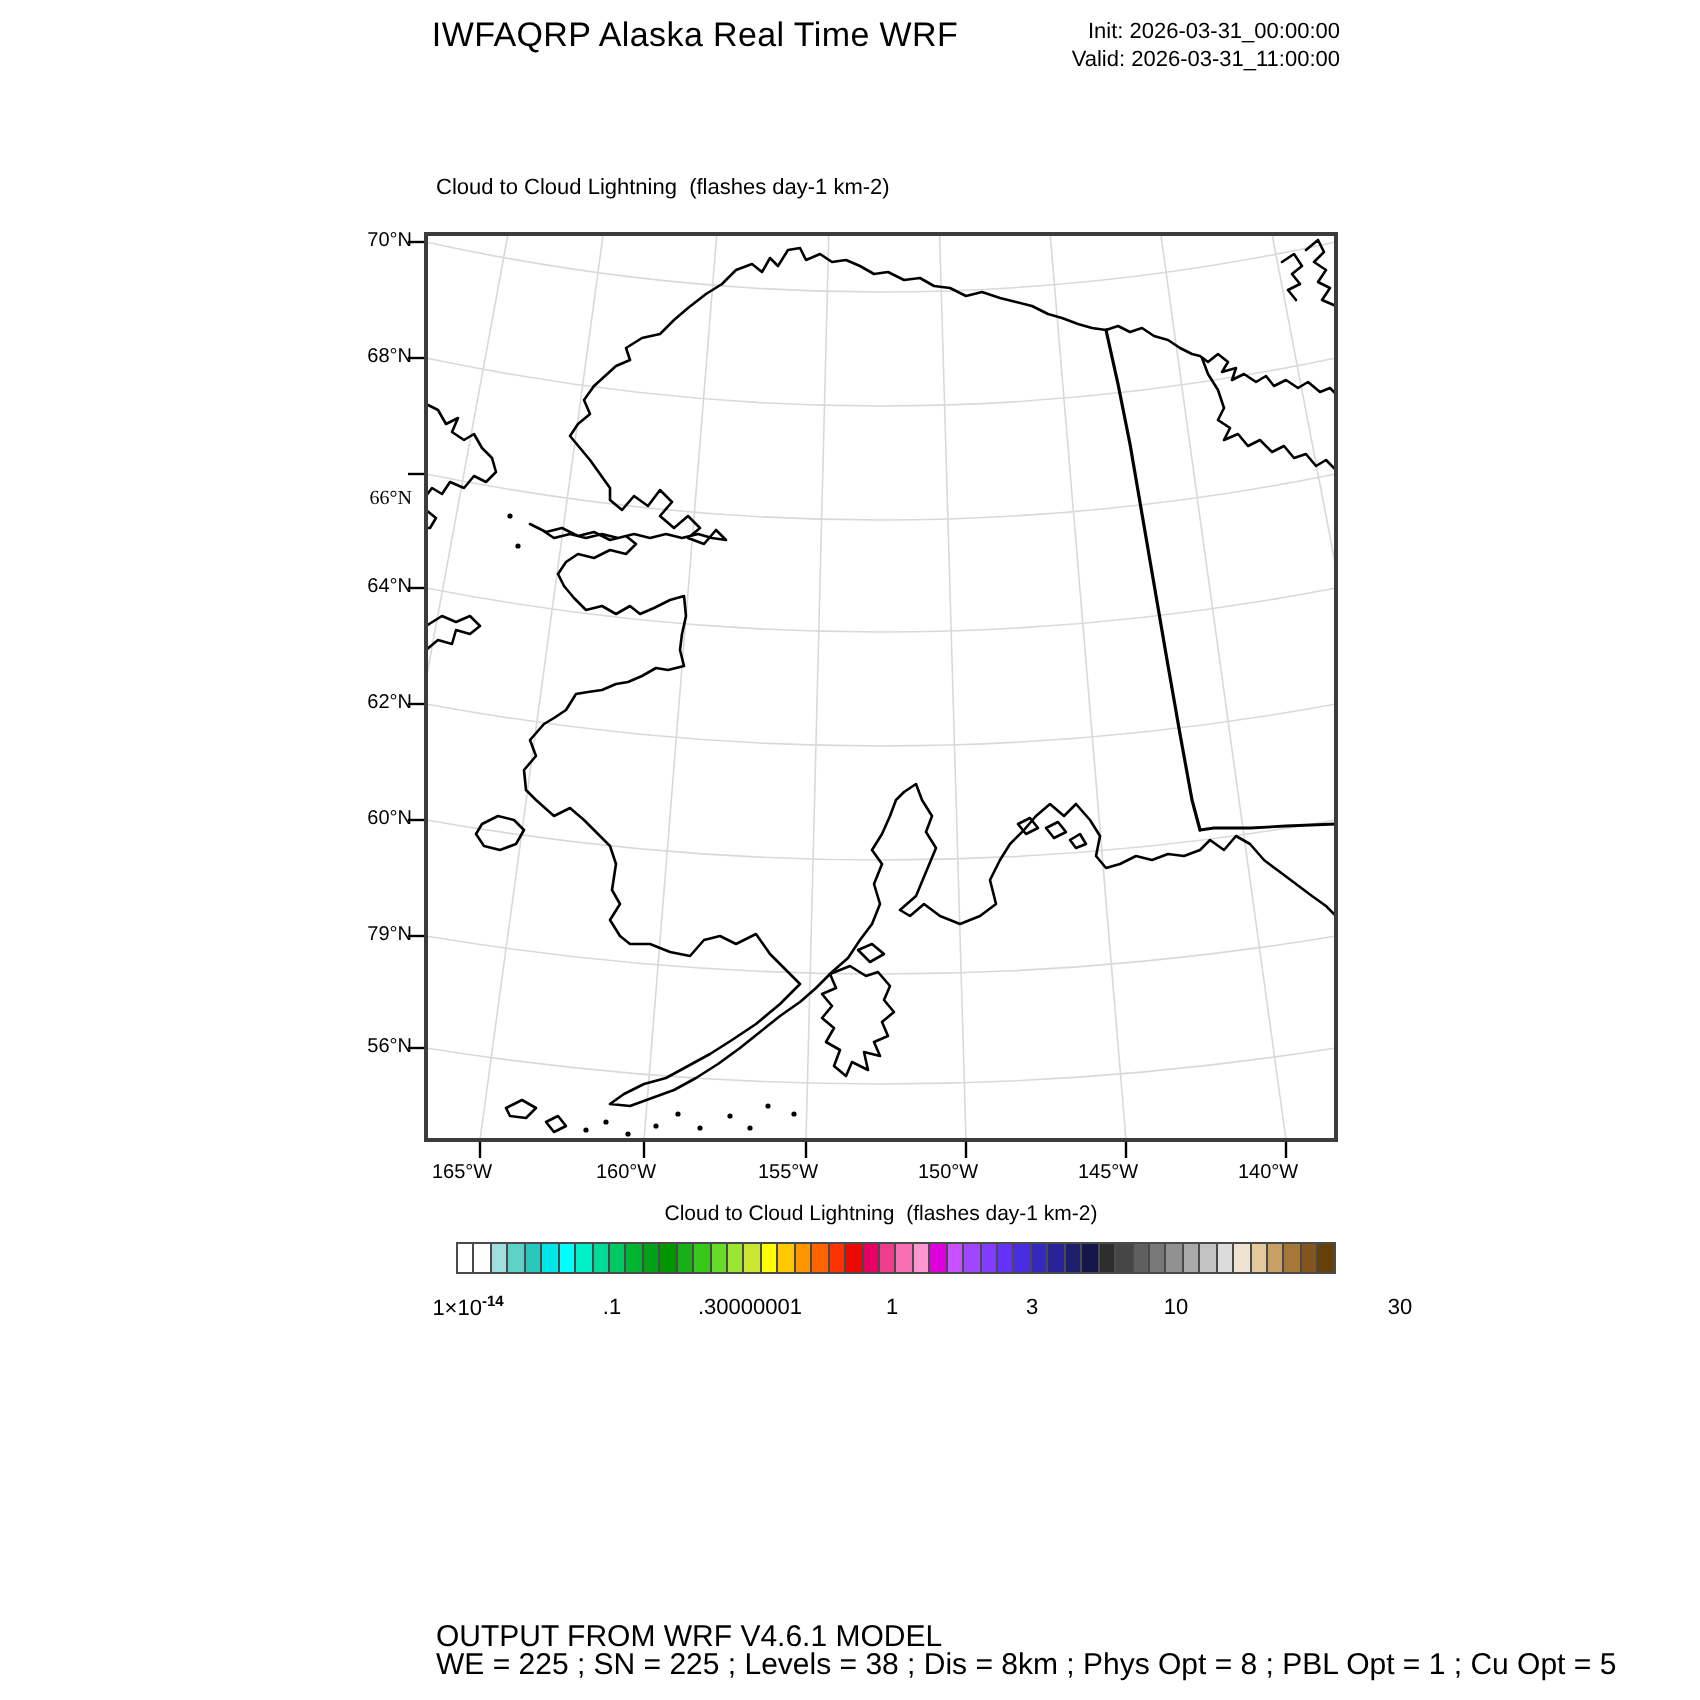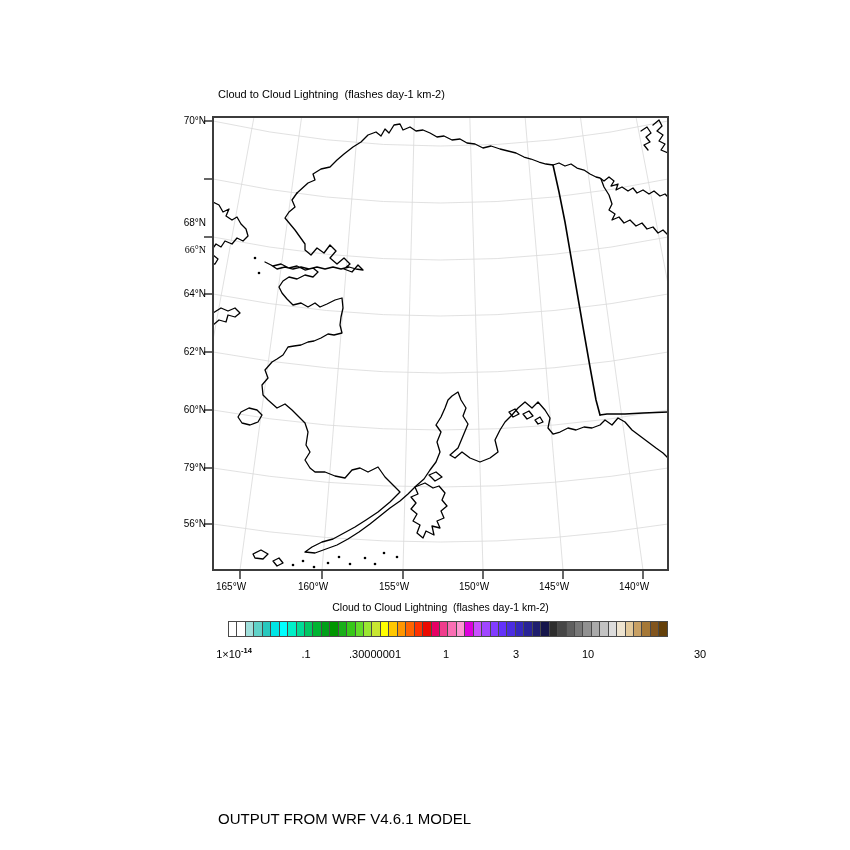--- a/index.html
+++ b/index.html
@@ -19,21 +19,26 @@
   .cb-cell:last-child{border-right:none;}
   .cb-label{font-size:11px;transform:translateX(-50%);white-space:nowrap;}
   .cb-label sup{font-size:7.5px;font-weight:bold;}
   #footer{left:218px;top:812px;font-size:15px;line-height:13.5px;}
 </style>
 </head>
 <body>
 
 <div id="page">
 
-
+  <div id="main-title" class="abs">IWFAQRP Alaska Real Time WRF</div>
+
+  <div id="init-valid" class="abs">
+    <div>Init: 2026-03-31_00:00:00</div>
+    <div>Valid: 2026-03-31_11:00:00</div>
+  </div>
 
   <div id="map-subtitle" class="abs">Cloud to Cloud Lightning &nbsp;(flashes day-1 km-2)</div>
 
   <svg id="plot-svg" class="abs" width="500" height="480">
     <defs>
       <clipPath id="mapclip">
           <rect x="0" y="0" width="455" height="453"></rect>
         </clipPath>
     </defs>
 
@@ -106,21 +111,21 @@
         <line x1="288" y1="465" x2="288" y2="474"></line>
       <line x1="368" y1="465" x2="368" y2="474"></line>
         <line x1="448" y1="465" x2="448" y2="474"></line>
     </g>
 
     <rect x="18" y="12" width="455" height="453" fill="none" stroke="#3c3c3c" stroke-width="2"></rect>
   </svg>
 
   <div id="lat-labels">
       <div class="abs lat-label" style="left: 162px; top: 115px;">70°N</div>
-      <div class="abs lat-label" style="left: 162px; top: 173px; margin-top: 44px;">68°N</div>
+      <div class="abs lat-label" style="left: 162px; top: 173px;">68°N</div>
       <div class="abs lat-label" style="left: 162px; top: 244px; font-family: Liberation Serif, serif;">66°N</div>
       <div class="abs lat-label" style="left: 162px; top: 288px;">64°N</div>
       <div class="abs lat-label" style="left: 162px; top: 346px;">62°N</div>
       <div class="abs lat-label" style="left: 162px; top: 404px;">60°N</div>
       <div class="abs lat-label" style="left: 162px; top: 462px;">79°N</div>
       <div class="abs lat-label" style="left: 162px; top: 518px;">56°N</div>
     </div>
   <div id="lon-labels">
       <div class="abs lon-label" style="left: 216px; top: 581px;">165°W</div>
       <div class="abs lon-label" style="left: 298px; top: 581px;">160°W</div>
@@ -194,15 +199,16 @@
       <div class="abs cb-label" style="left: 306px; top: 648px;">.1</div>
       <div class="abs cb-label" style="left: 375px; top: 648px;">.30000001</div>
       <div class="abs cb-label" style="left: 446px; top: 648px;">1</div>
       <div class="abs cb-label" style="left: 516px; top: 648px;">3</div>
       <div class="abs cb-label" style="left: 588px; top: 648px;">10</div>
       <div class="abs cb-label" style="left: 661px; top: 648px; margin-left: 39px;">30</div>
     </div>
 
   <div id="footer" class="abs">
     <div>OUTPUT FROM WRF V4.6.1 MODEL</div>
+    <div>WE = 225 ; SN = 225 ; Levels = 38 ; Dis = 8km ; Phys Opt = 8 ; PBL Opt = 1 ; Cu Opt = 5</div>
   </div>
 
 </div>
 
 </body></html>

